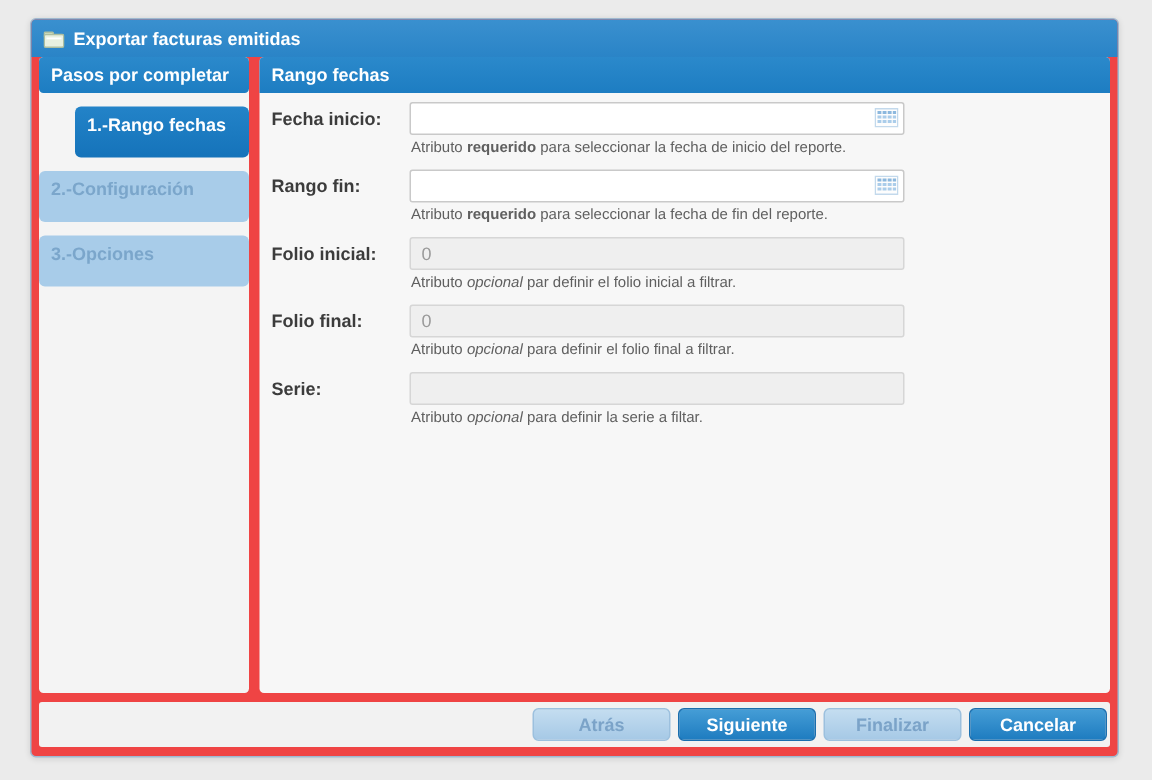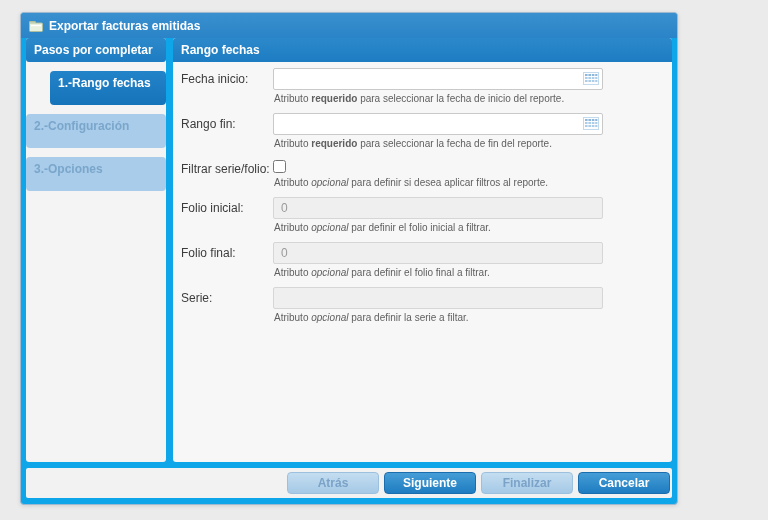--- a/index.html
+++ b/index.html
@@ -4,22 +4,22 @@
 <style>
   html,body{margin:0;padding:0;}
   body{
     width:768px;height:520px;
     background:#ebebeb;
     font-family:"Liberation Sans","DejaVu Sans",sans-serif;
     position:relative;overflow:hidden;
   }
   .dialog{
     position:absolute;left:20px;top:12px;
-    width:658px;height:493px;
-    background:#0ea5e9;
+    width:726px;height:493px;
+    background:#ef4444;
     border:1px solid #9fb9d0;
     border-radius:4px;
     box-shadow:0 1px 4px rgba(0,0,0,.12);
     box-sizing:border-box;
   }
   .titlebar{
     height:25px;
     background:linear-gradient(#3a90cf,#2a84c7);
     border-radius:3px 3px 0 0;
     display:flex;align-items:center;
@@ -83,21 +83,21 @@
   }
   .form{
     padding:6px 10px 0 8px;
   }
   .row{
     display:flex;
     margin-bottom:4px;
   }
   .row .lbl{
     width:92px;min-width:92px;
-    font-size:12px;font-weight:400;
+    font-size:12px;font-weight:700;
     color:#3c3c3c;
     padding-top:4px;
   }
   .ctl{position:relative;width:330px;}
   .txt{
     width:330px;height:22px;
     border:1px solid #c9c9c9;
     border-radius:2px;
     background:#ffffff;
     font-size:12px;color:#444;
@@ -231,27 +231,20 @@
                     <rect x="5.4" y="8" width="2.6" height="2"></rect>
                     <rect x="8.8" y="8" width="2.6" height="2"></rect>
                     <rect x="12.2" y="8" width="2.2" height="2"></rect>
                 </g>
               </svg>
             </div>
             <div class="help"><span>Atributo </span><span class="em-bold">requerido</span><span> para seleccionar la fecha de fin del reporte.</span></div>
           </div>
         </div>
 
-        <div class="row">
-          <div class="lbl">Filtrar serie/folio:</div>
-          <div>
-            <input class="cb" type="checkbox" style="">
-            <div class="help" style="margin-top:0;"><span>Atributo </span><span class="em-italic">opcional</span><span> para definir si desea aplicar filtros al reporte.</span></div>
-          </div>
-        </div>
 
         <div class="row">
           <div class="lbl">Folio inicial:</div>
           <div>
             <div class="ctl">
               <input class="txt plain" type="text" disabled="" value="0" style="">
             </div>
             <div class="help"><span>Atributo </span><span class="em-italic">opcional</span><span> par definir el folio inicial a filtrar.</span></div>
           </div>
         </div>

